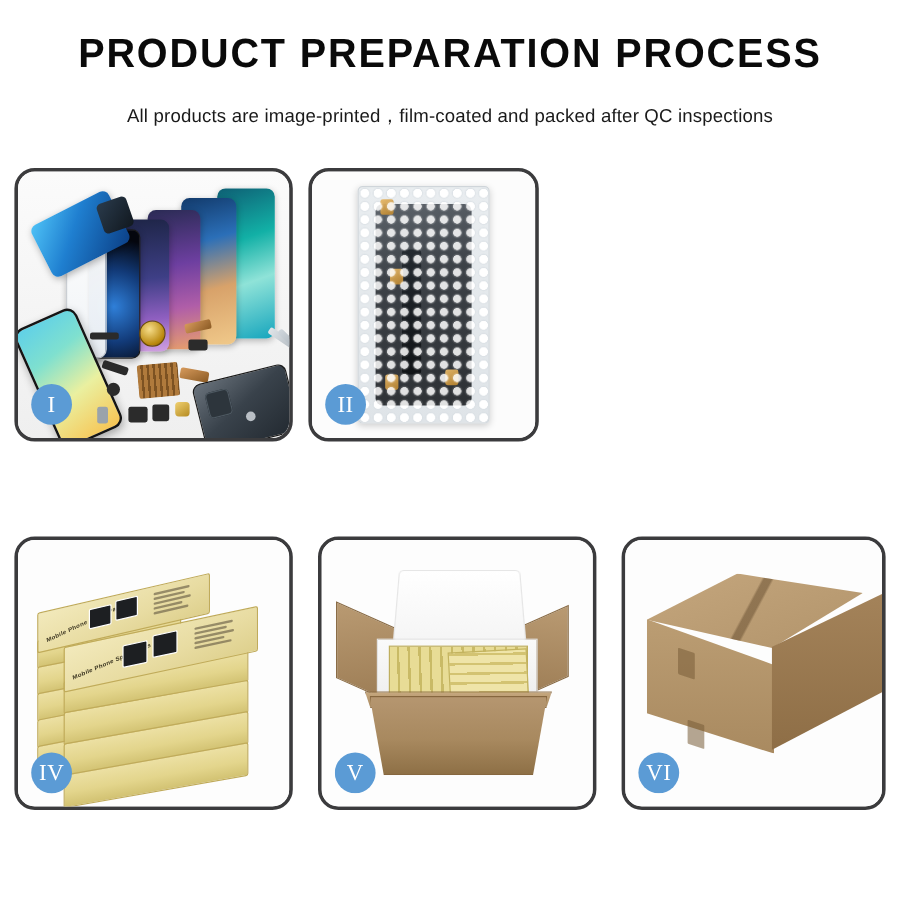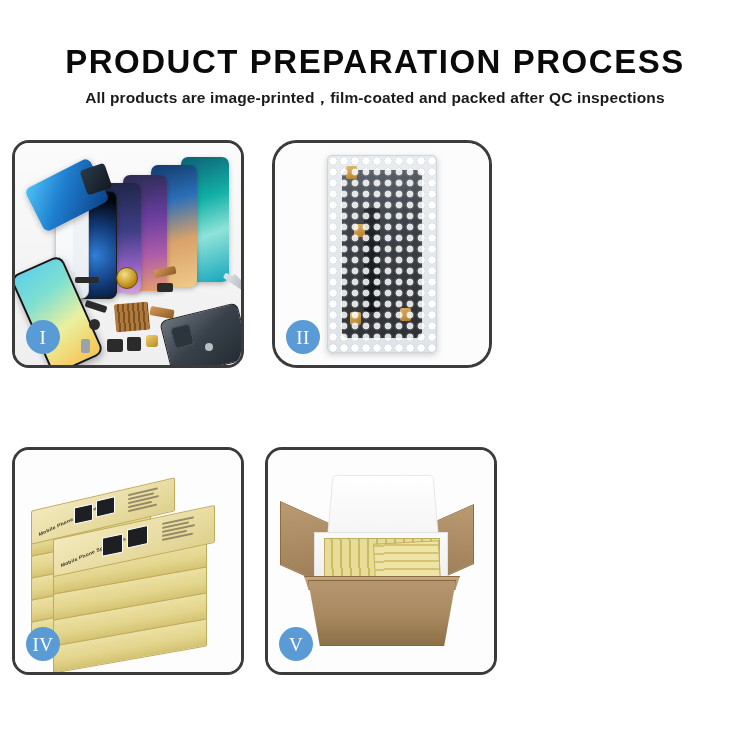--- a/index.html
+++ b/index.html
@@ -15,21 +15,21 @@
   .header { position: absolute; left: 0; top: 0; width: 750px; text-align: center; }
   .title {
     margin: 0; padding: 0;
     font-size: 34px; font-weight: 700; color: #0a0a0a;
     letter-spacing: 1.6px; line-height: 1;
     transform: scaleX(0.97); transform-origin: center;
     white-space: nowrap;
   }
   .subtitle {
     margin: 0; padding: 0;
-    font-size: 15.5px; font-weight: 700; color: #1a1a1a;
+    font-size: 15.5px; font-weight: 400; color: #1a1a1a;
     letter-spacing: 0.15px; line-height: 1;
     white-space: nowrap;
   }
 
   
   .panel {
     position: absolute;
     border: 3px solid #3b3b3d;
     border-radius: 17px;
     background: #f7f7f7;
@@ -264,21 +264,21 @@
   }
   .vi-tape { position:absolute; background: rgba(120,92,56,.55); border-radius:1px; }
 
   .lbl-hidden { position:absolute; width:1px; height:1px; overflow:hidden; opacity:0; }
 </style>
 </head>
 <body>
 
 <div id="root">
 
-  <div class="header" style="top:44px;">
+  <div class="header" style="top:28px;">
     <h1 class="title">PRODUCT PREPARATION PROCESS</h1>
   </div>
   <div class="header" style="top:90px;">
     <p class="subtitle">All products are image-printed，film-coated and packed after QC inspections</p>
   </div>
 
   <div class="panel" style="left:12px; top:140px; width:232px; height:228px;">
     <div class="panel-media collage">
       <div class="ph ph-e"></div>
       <div class="ph ph-d"></div>
@@ -309,21 +309,21 @@
       <div class="tweezer"></div>
       <div class="tweezer2"></div>
       <div class="part" style="left:190px; top:200px; width:8px; height:8px; border-radius:50%; background:#b9bfc5;"></div>
     </div>
     <div class="badge">
       <span>I</span>
     </div>
     <span class="lbl-hidden">Assorted mobile phone LCD screens, tempered glass and spare parts laid out</span>
   </div>
 
-  <div class="panel" style="left:272px; top:140px; width:220px; height:228px;border-radius:25px;">
+  <div class="panel" style="left:257px; top:140px; width:192px; height:228px;">
     <div class="panel-media bubble-bg">
       <div class="bubble-pack">
         <div class="bubble-inner"></div>
         <div class="bubble-flex"></div>
         <div class="bubble-tab" style="left:18px; top:10px;"></div>
         <div class="bubble-tab" style="left:26px; top:68px;"></div>
         <div class="bubble-tab" style="left:22px; top:156px;"></div>
         <div class="bubble-tab" style="left:72px; top:152px;"></div>
         <div class="bubble-overlay"></div>
       </div>
@@ -389,14 +389,28 @@
       <div class="v-contents2"></div>
       <div class="v-rim"></div>
       <div class="v-body"></div>
     </div>
     <div class="badge">
       <span>V</span>
     </div>
     <span class="lbl-hidden">Boxes packed into foam lined shipping carton</span>
   </div>
 
+  <div class="panel" style="left:518px; top:447px; width:220px; height:228px;">
+    <div class="panel-media boxvi-bg">
+      <div class="vi-top"></div>
+      <div class="vi-top-seam"></div>
+      <div class="vi-left"></div>
+      <div class="vi-right"></div>
+      <div class="vi-tape" style="left:44px; top:92px; width:14px; height:22px; transform:skewY(18deg);"></div>
+      <div class="vi-tape" style="left:52px; top:152px; width:14px; height:20px; transform:skewY(18deg);"></div>
+    </div>
+    <div class="badge">
+      <span class="sm">VI</span>
+    </div>
+    <span class="lbl-hidden">Carton taped and sealed ready for dispatch</span>
+  </div>
 
 </div>
 
 </body></html>

